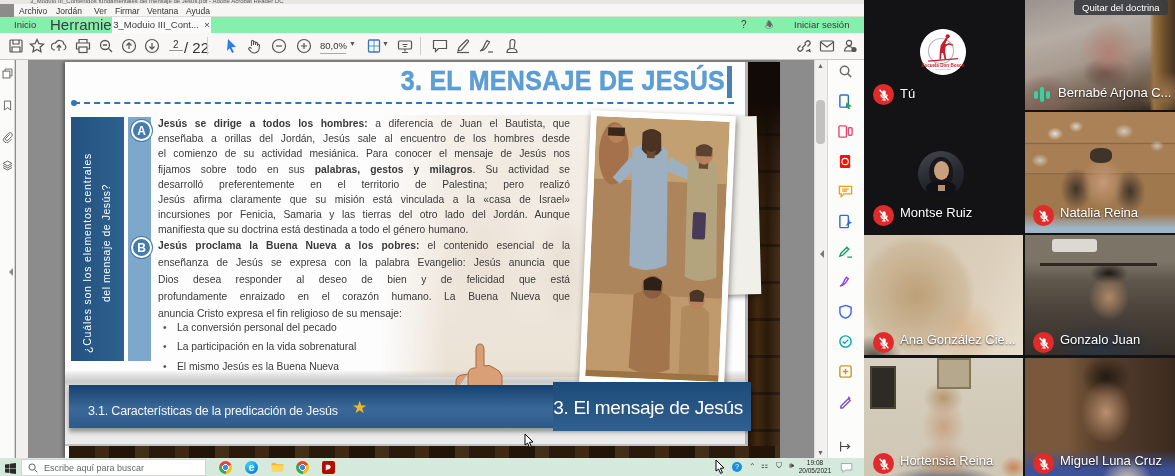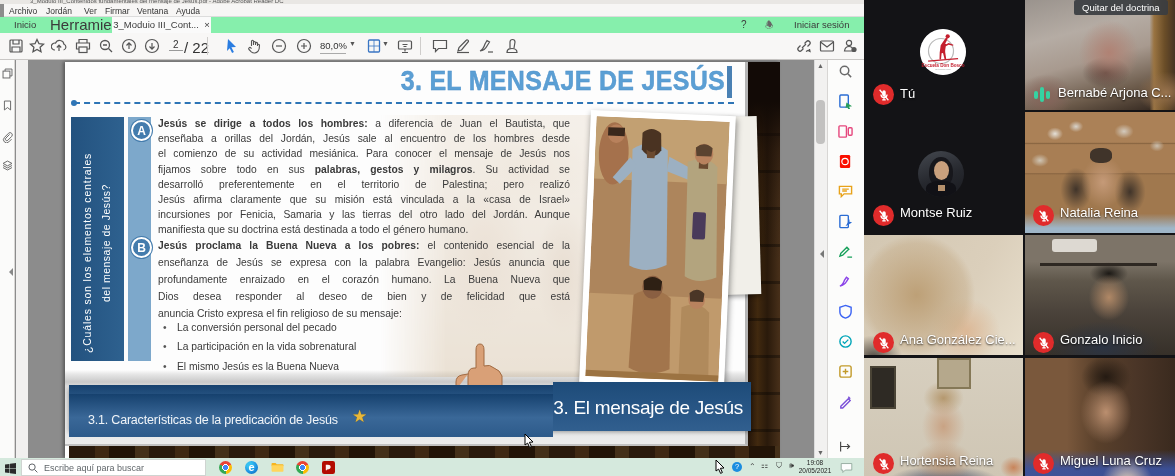--- a/index.html
+++ b/index.html
@@ -1,20 +1,20 @@
 <!DOCTYPE html>
 <html><head><meta charset="utf-8">
 <style>
   * { margin:0; padding:0; box-sizing:border-box; }
   html,body { width:1175px; height:476px; overflow:hidden; font-family:"Liberation Sans",sans-serif; }
   #screen { position:relative; width:1175px; height:476px; background:#8c8c8c; overflow:hidden; }
   .abs { position:absolute; }
   
   #titlebar { left:0; top:0; width:864px; height:4px; background:#e9e7e4; }
-  #menubar { left:4px; top:4px; width:864px; height:13px; background:#f7f6f5; border-bottom:1px solid #dcdcdc; font-size:8.5px; color:#333; }
+  #menubar { left:14px; top:4px; width:864px; height:13px; background:#f7f6f5; border-bottom:1px solid #dcdcdc; font-size:8.5px; color:#333; }
   #menubar span { position:absolute; top:2px; }
   #tabbar { left:0; top:17px; width:864px; height:25px; background:#86efac; font-size:9.5px; color:#3b3b3b; }
   .tab { position:absolute; top:0; height:16px; line-height:16px; }
   #activetab { position:absolute; left:112px; top:0; width:99px; height:16px; background:#fafafa; text-align:center; line-height:16px; }
   #toolbar { left:0; top:33px; width:864px; height:27px; background:#f8f7f6; border-bottom:1px solid #c9c7c5; }
   .tico { position:absolute; top:5px; width:16px; height:16px; }
   .vsep { position:absolute; top:4px; width:1px; height:18px; background:#cfcdcb; }
   
   #leftpanel { left:0; top:60px; width:15px; height:398px; background:#fbfbfa; border-right:1px solid #d8d6d4; }
   #leftgutter { left:16px; top:60px; width:12px; height:398px; background:#f1f0ef; }
@@ -238,22 +238,22 @@
     <div class="jl">el comienzo de su actividad mesiánica. Para conocer el mensaje de Jesús nos</div>
     <div class="jl">fijamos sobre todo en sus <b>palabras, gestos y milagros</b>. Su actividad se</div>
     <div class="jl">desarrolló preferentemente en el territorio de Palestina; pero realizó</div>
     <div class="jl">Jesús afirma claramente que su misión está vinculada a la «casa de Israel»</div>
     <div class="jl">incursiones por Fenicia, Samaria y las tierras del otro lado del Jordán. Aunque</div>
     <div>manifiesta que su doctrina está destinada a todo el género humano.</div>
   </div>
   <div id="bodytextB">
     <div class="jl"><b>Jesús proclama la Buena Nueva a los pobres:</b> el contenido esencial de la</div>
     <div class="jl">enseñanza de Jesús se expresa con la palabra Evangelio: Jesús anuncia que</div>
+    <div class="jl">Dios desea responder al deseo de bien y de felicidad que está</div>
     <div class="jl">profundamente enraizado en el corazón humano. La Buena Nueva que</div>
-    <div class="jl">Dios desea responder al deseo de bien y de felicidad que está</div>
     <div>anuncia Cristo expresa el fin religioso de su mensaje:</div>
   </div>
   <div class="bull" style="top:260px">La conversión personal del pecado</div>
   <div class="bull" style="top:279px">La participación en la vida sobrenatural</div>
   <div class="bull" style="top:299px">El mismo Jesús es la Buena Nueva</div>
   <div id="photoback"></div>
   <div id="photo"><svg id="photoimg" viewBox="0 0 143 250" preserveAspectRatio="none">
     <rect width="143" height="250" fill="#ad855c"></rect>
     <rect y="0" width="143" height="60" fill="#c2a072"></rect>
     <rect y="170" width="143" height="80" fill="#c09a6c"></rect>
@@ -278,21 +278,21 @@
     <circle cx="116" cy="172" r="9" fill="#b8825e"></circle>
           <path d="M108 166q8-7 16 0l-1 8h-14z" fill="#4a3626"></path>
     <rect y="244" width="143" height="6" fill="#9c7342"></rect>
   </svg></div>
   <svg id="hand" viewBox="0 0 60 52">
     <path d="M18 52 L18 38 Q18 30 24 30 L26 30 L26 12 Q26 6 30 6 Q34 6 34 12 L34 28 Q40 26 44 30 Q50 32 52 38 L52 52 Z" fill="#d9a077" stroke="#a06a42" stroke-width="1"></path>
     <path d="M6 52 L6 44 Q6 38 12 37 L18 36" fill="#d9a077" stroke="#a06a42" stroke-width="1"></path>
   </svg>
   <div id="botbar"></div>
   <div id="bottab"></div>
-  <div id="botbar2" style="position:absolute;left:4px;top:332px;width:484px;height:43px;background:linear-gradient(180deg,#16416e,#3a6898 55%,#2d5a8a)">
+  <div id="botbar2" style="position:absolute;left:4px;top:323px;width:484px;height:43px;background:linear-gradient(180deg,#16416e,#3a6898 55%,#2d5a8a)">
     <div id="botbartext">3.1. Características de la predicación de Jesús</div>
     <span class="star" style="left:283px;top:12px">★</span>
   </div>
   <div style="position:absolute;left:488px;top:320px;width:198px;height:49px;background:linear-gradient(180deg,#1d4b79,#315f8f)">
     <div id="bottabtext">3. El mensaje de Jesús</div>
   </div>
 </div>
 <div class="abs" id="scrollbar">
   <div style="position:absolute;left:2px;top:2px;font-size:7px;color:#666">▲</div>
   <div style="position:absolute;left:2px;bottom:2px;font-size:7px;color:#666">▼</div>
@@ -497,21 +497,21 @@
           <path d="M4.5 7.5A3.5 3.5 0 0 0 11.5 7.5M8 11v2.5M6 13.5h4M3 2l10 12"></path>
         </svg>
       </div>
   <div class="zname" style="left:36px;top:332px">Ana González Cie...</div>
   <div class="mute" style="left:169px;top:332px">
         <svg width="14" height="14" viewBox="0 0 16 16" fill="none" stroke="#fff" stroke-width="1.4">
           <path d="M8 2.5a2 2 0 0 1 2 2V8a2 2 0 0 1-4 0V4.5a2 2 0 0 1 2-2z" fill="#fff" stroke="none"></path>
           <path d="M4.5 7.5A3.5 3.5 0 0 0 11.5 7.5M8 11v2.5M6 13.5h4M3 2l10 12"></path>
         </svg>
       </div>
-  <div class="zname" style="left:196px;top:332px">Gonzalo Inicio</div>
+  <div class="zname" style="left:196px;top:332px">Gonzalo Juan</div>
   <div class="mute" style="left:9px;top:453px">
         <svg width="14" height="14" viewBox="0 0 16 16" fill="none" stroke="#fff" stroke-width="1.4">
           <path d="M8 2.5a2 2 0 0 1 2 2V8a2 2 0 0 1-4 0V4.5a2 2 0 0 1 2-2z" fill="#fff" stroke="none"></path>
           <path d="M4.5 7.5A3.5 3.5 0 0 0 11.5 7.5M8 11v2.5M6 13.5h4M3 2l10 12"></path>
         </svg>
       </div>
   <div class="zname" style="left:36px;top:453px">Hortensia Reina</div>
   <div class="mute" style="left:169px;top:453px">
         <svg width="14" height="14" viewBox="0 0 16 16" fill="none" stroke="#fff" stroke-width="1.4">
           <path d="M8 2.5a2 2 0 0 1 2 2V8a2 2 0 0 1-4 0V4.5a2 2 0 0 1 2-2z" fill="#fff" stroke="none"></path>

